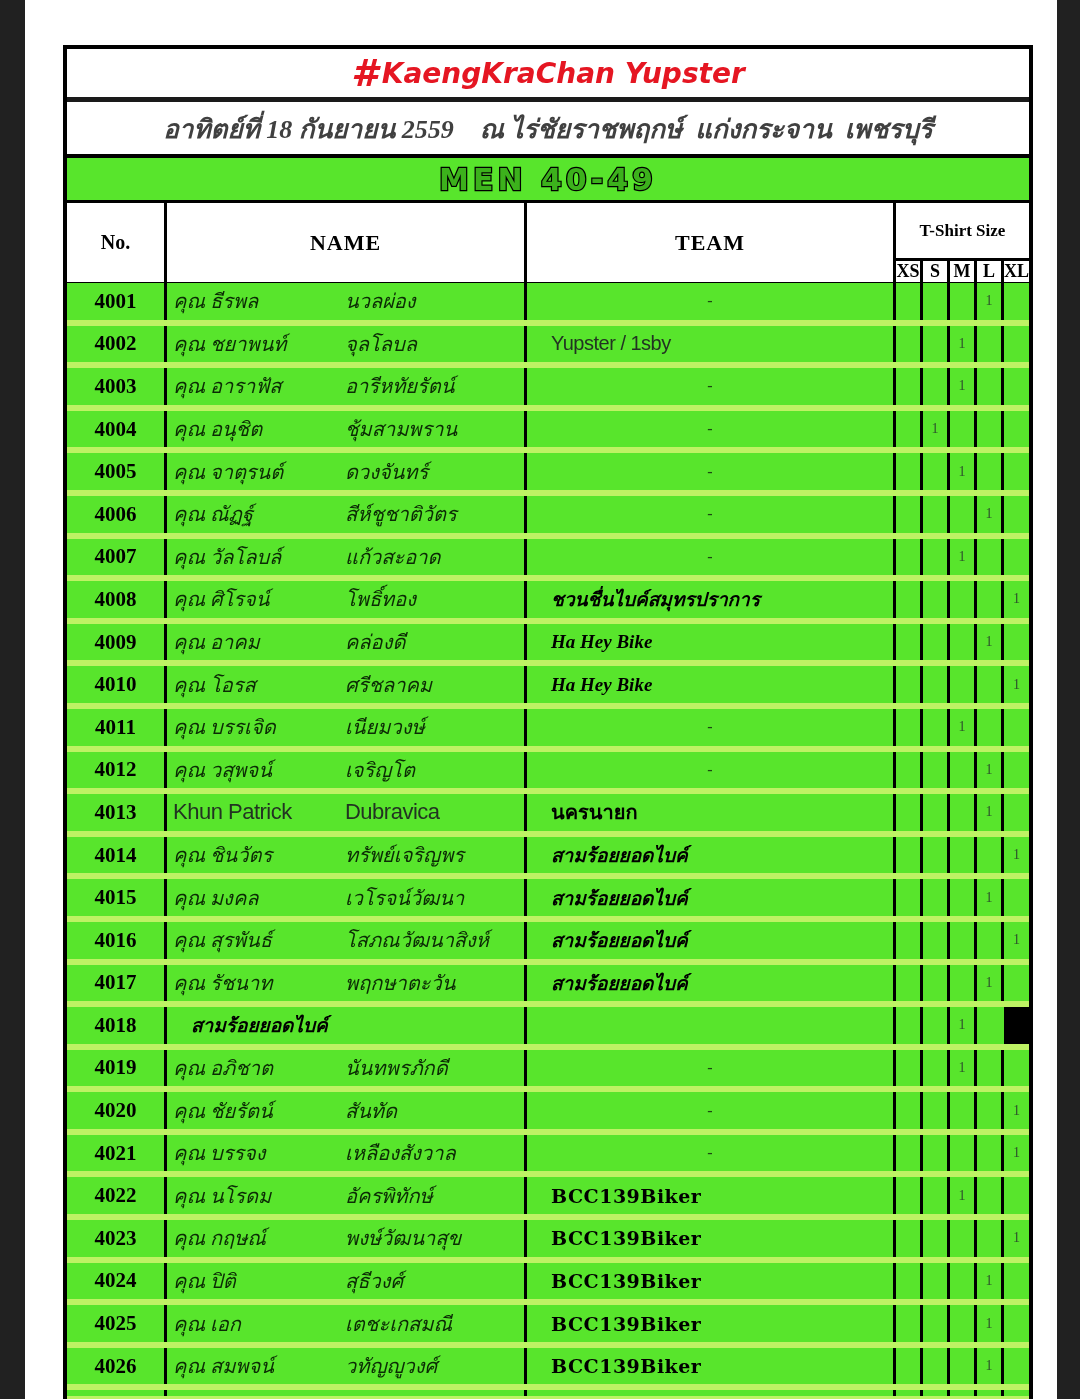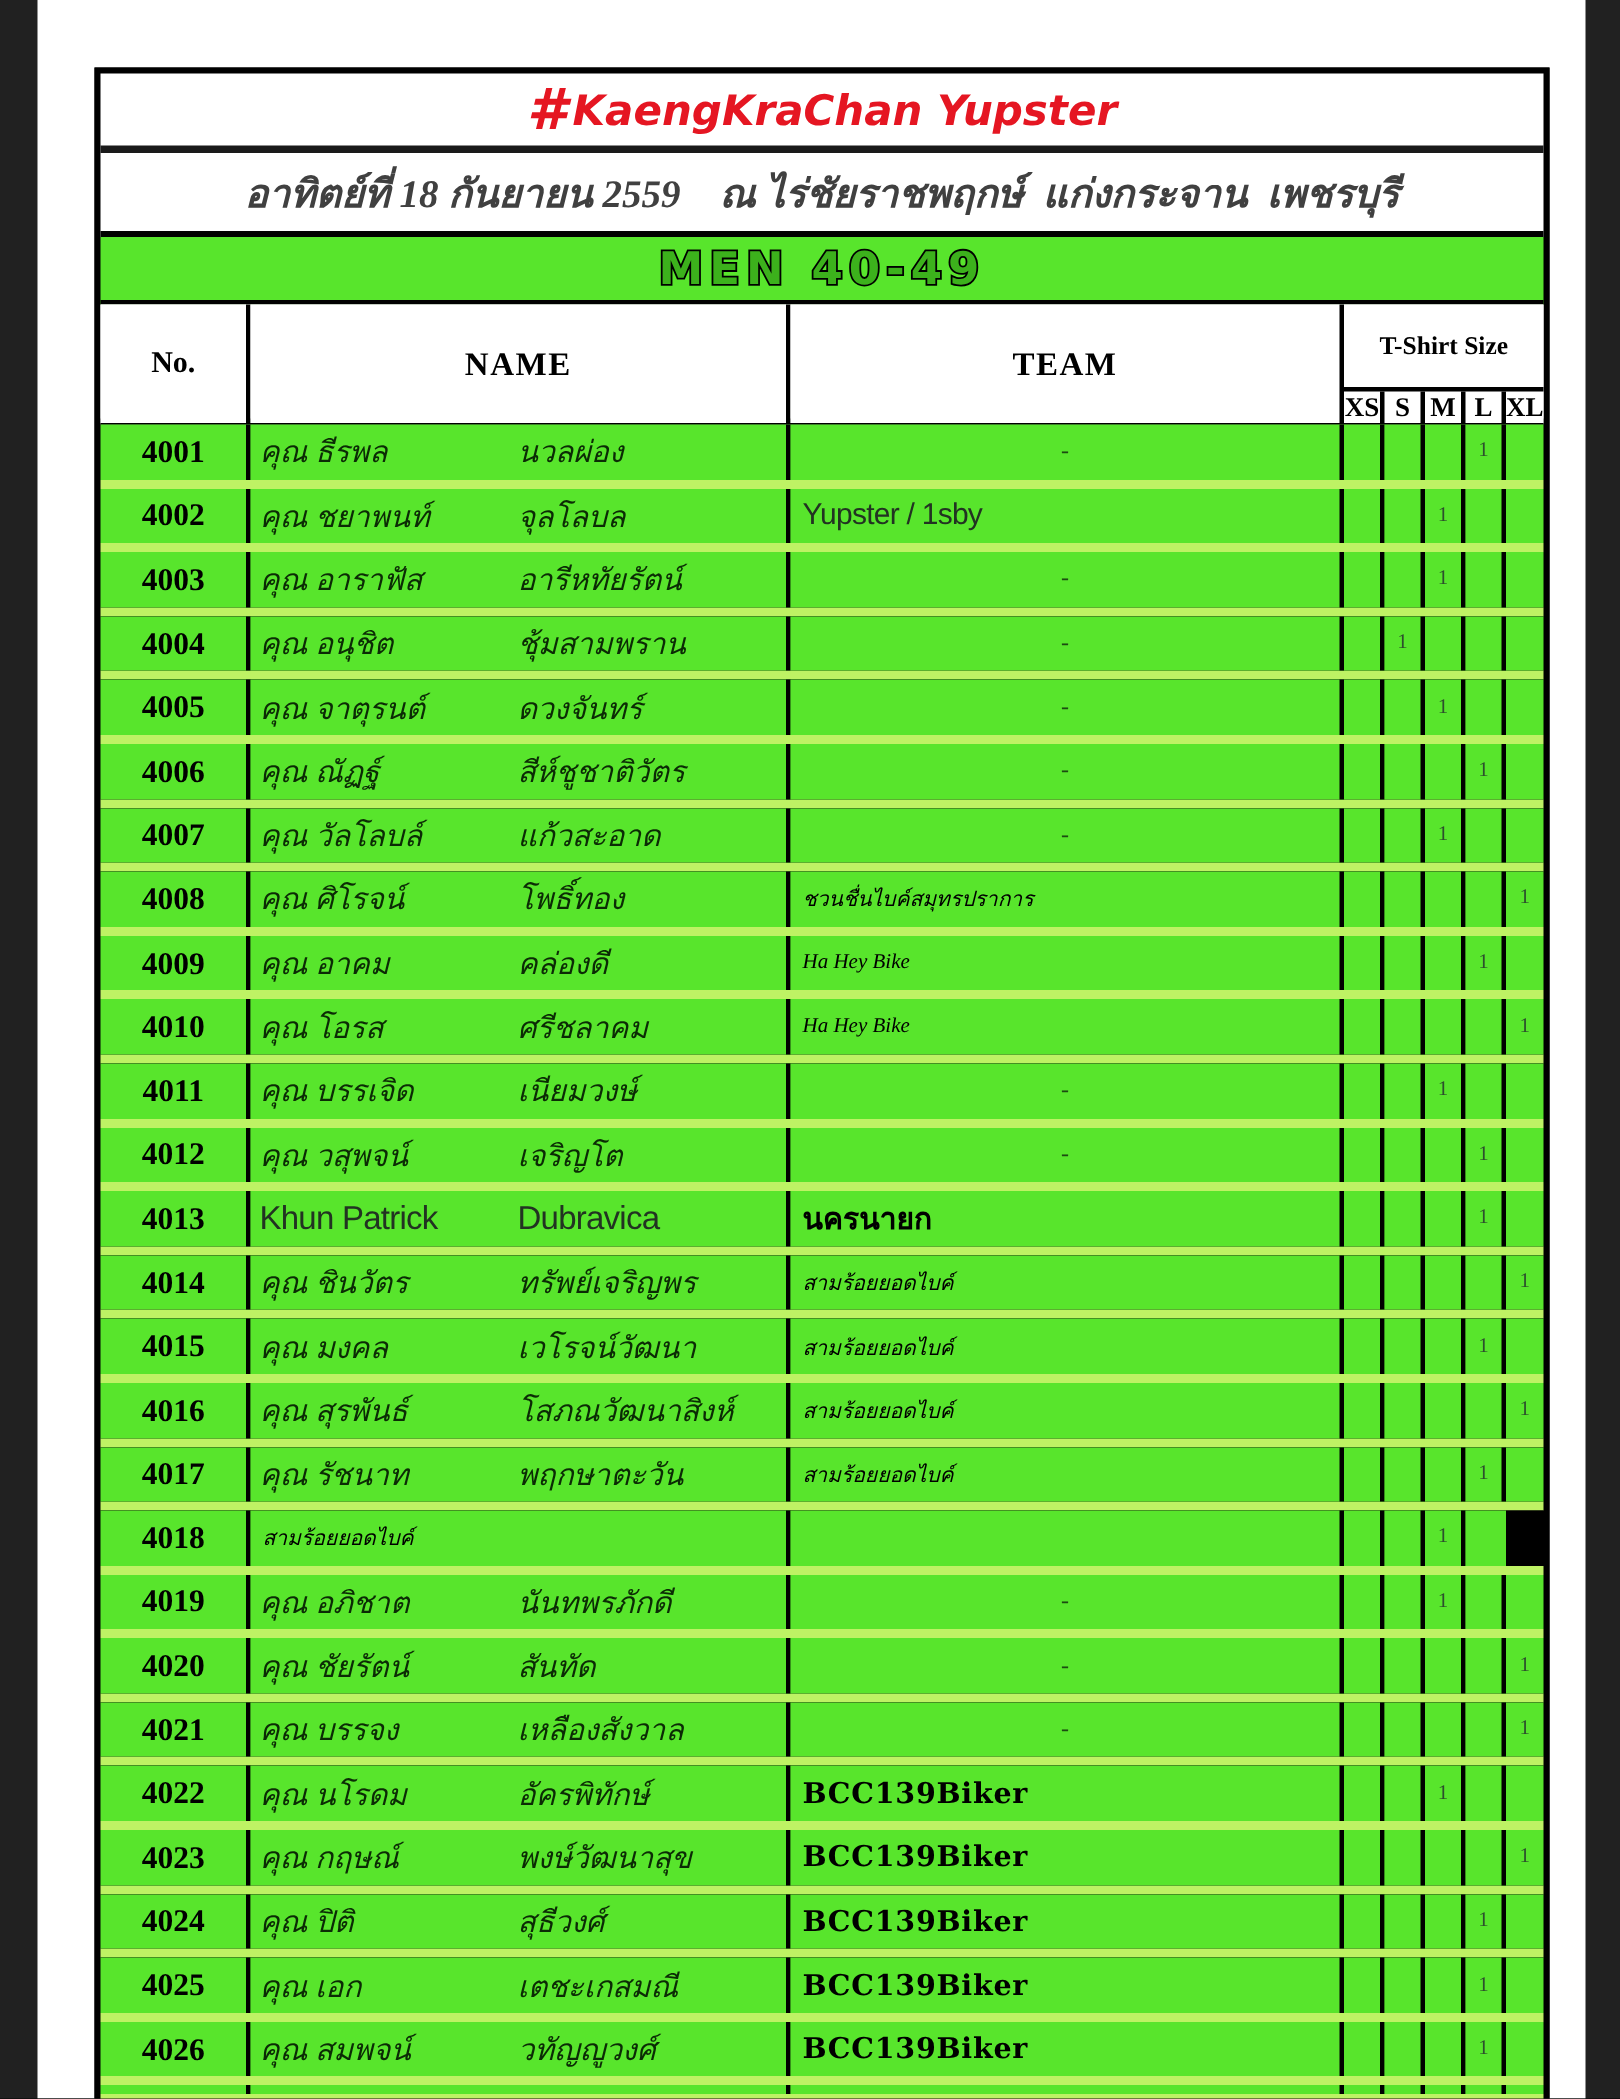--- a/index.html
+++ b/index.html
@@ -47,25 +47,25 @@
 
   
   .drow { height:42.6px; border-bottom:6px solid #bef264; background:#000; }
   .drow .cell { background:#58e52c; height:100%; display:flex; align-items:center; overflow:hidden; }
   .c-no { justify-content:center; font-weight:bold; font-size:21px; color:#000; }
   .c-name { padding-left:6px; font-size:20px; font-style:italic; color:#0b2b05; }
   .c-name .fname { width:49%; white-space:nowrap; }
   .c-name .lname { flex:1; white-space:nowrap; }
   .c-name.name-light { font-style:normal; font-family:"Liberation Sans", sans-serif;
                        font-size:22px; font-weight:400; color:#223322; letter-spacing:-0.5px; }
-  .c-team { padding-left:8px; font-size:19px; color:#000; white-space:nowrap; }
+  .c-team { padding-left:24px; font-size:19px; color:#000; white-space:nowrap; }
   .c-team.t-dash { justify-content:center; padding-left:0; font-size:16px; color:#1c4a12; }
   .c-team.t-light { font-family:"Liberation Sans", sans-serif; font-size:20px;
                     color:#223322; letter-spacing:-0.5px; }
-  .c-team.t-bold-italic { font-weight:normal; font-style:italic; font-size:14px; }
+  .c-team.t-bold-italic { font-weight:bold; font-style:italic; font-size:19px; }
   .c-team.t-bold { font-weight:bold; font-size:20px; font-family:"DejaVu Sans", sans-serif; }
   .c-team.t-serif { font-family:"DejaVu Serif", serif; font-size:19px; font-weight:600;
                     letter-spacing:0.5px; }
   .c-size { justify-content:center; font-size:14px; color:#2d4f2d; }
 
   
   .drow.partial { height:12px; }
 </style>
 </head>
 <body>

